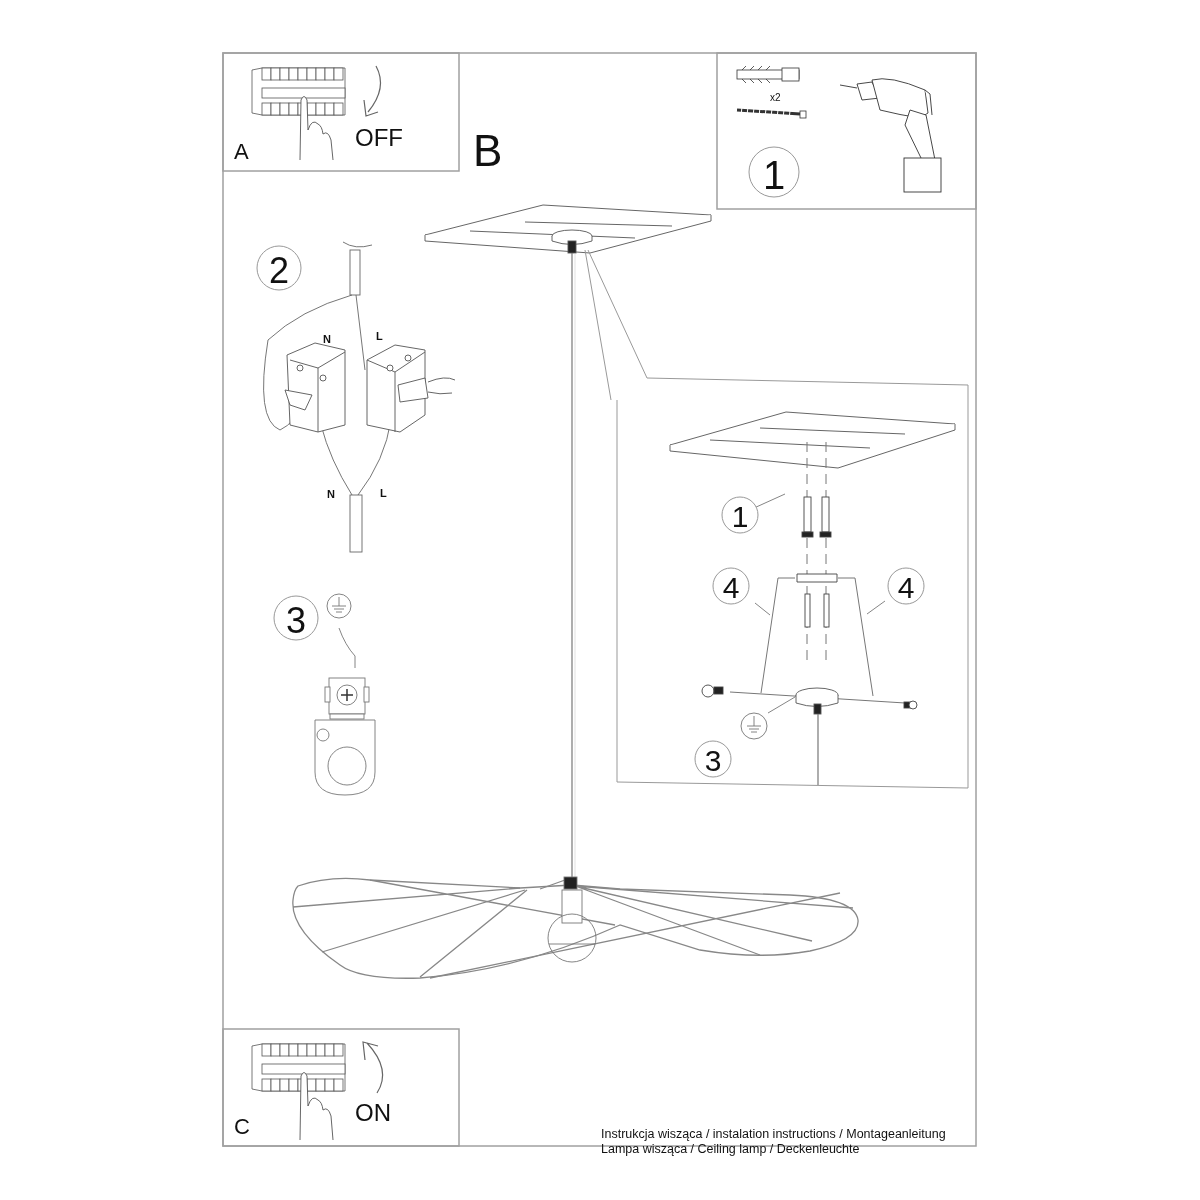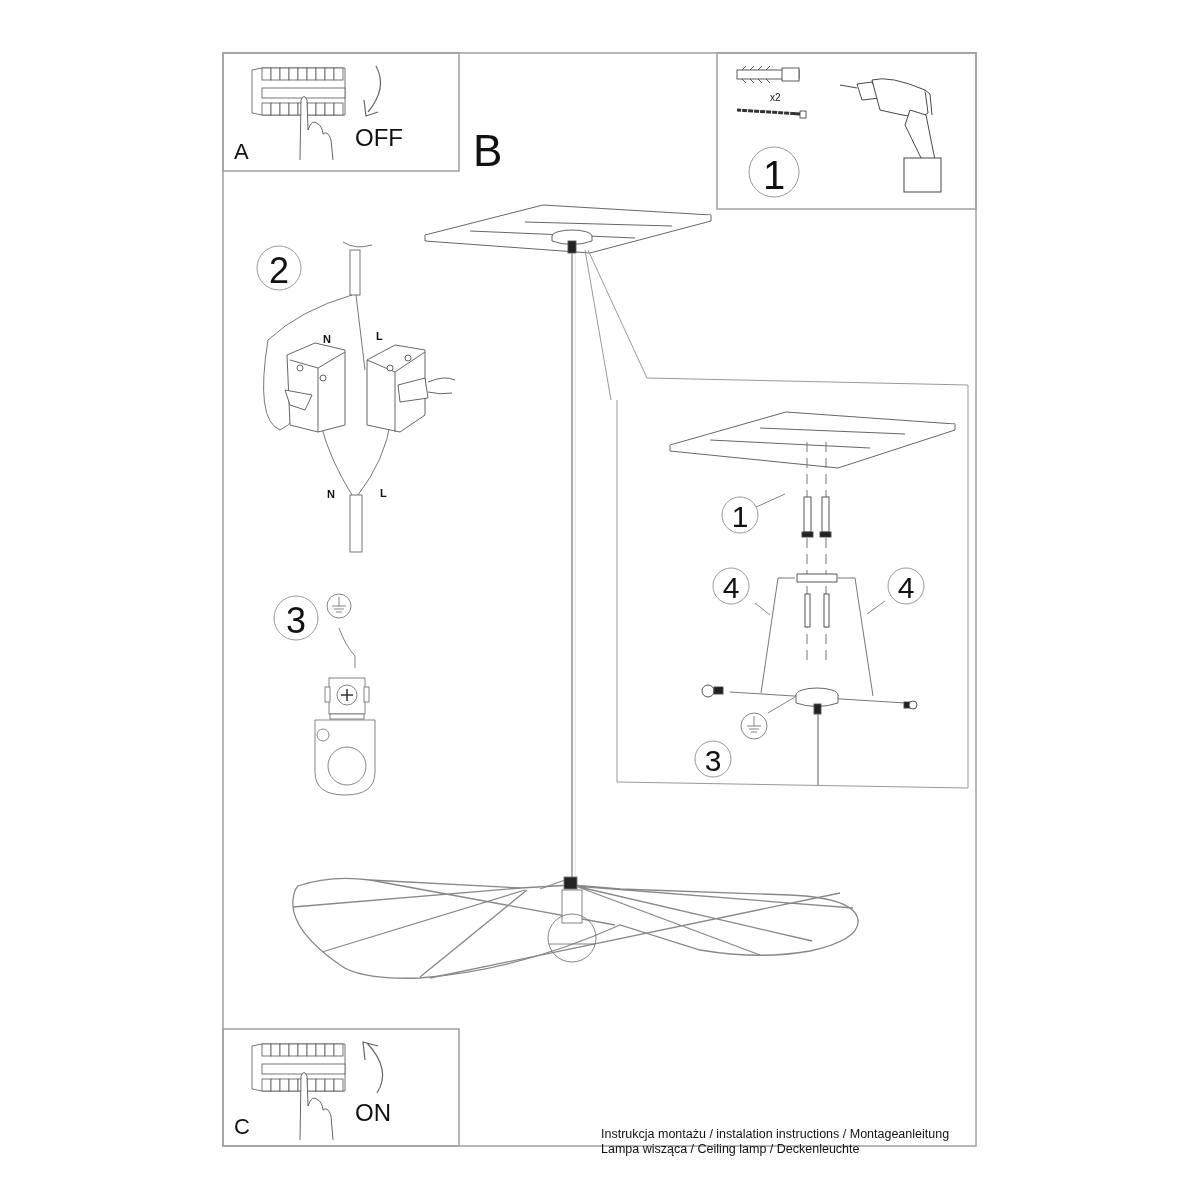--- a/index.html
+++ b/index.html
@@ -228,15 +228,15 @@
         <rect x="334" y="1079" width="9" height="12"></rect>
     </g>
     <path d="M300 1140 L301 1076 Q304 1069 307 1076 L308 1106 Q312 1094 318 1100 Q322 1102 323 1110 Q328 1106 331 1116 L333 1140" fill="#fff" stroke="#555" stroke-width="0.9"></path>
     <path d="M377 1093 Q392 1070 367 1043 M365 1060 L363 1042 L378 1046" fill="none" stroke="#666" stroke-width="1.2"></path>
     <text class="lbl" x="234" y="1134" font-size="22">C</text>
     <text class="lbl" x="355" y="1121" font-size="24">ON</text>
   </g>
 </svg>
 
 <div class="foot">
-  <div>Instrukcja montażu / instalation instructions / Montageanleitung</div>
+  <div>Instrukcja wisząca / instalation instructions / Montageanleitung</div>
   <div>Lampa wisząca / Ceiling lamp / Deckenleuchte</div>
 </div>
 
 </body></html>

